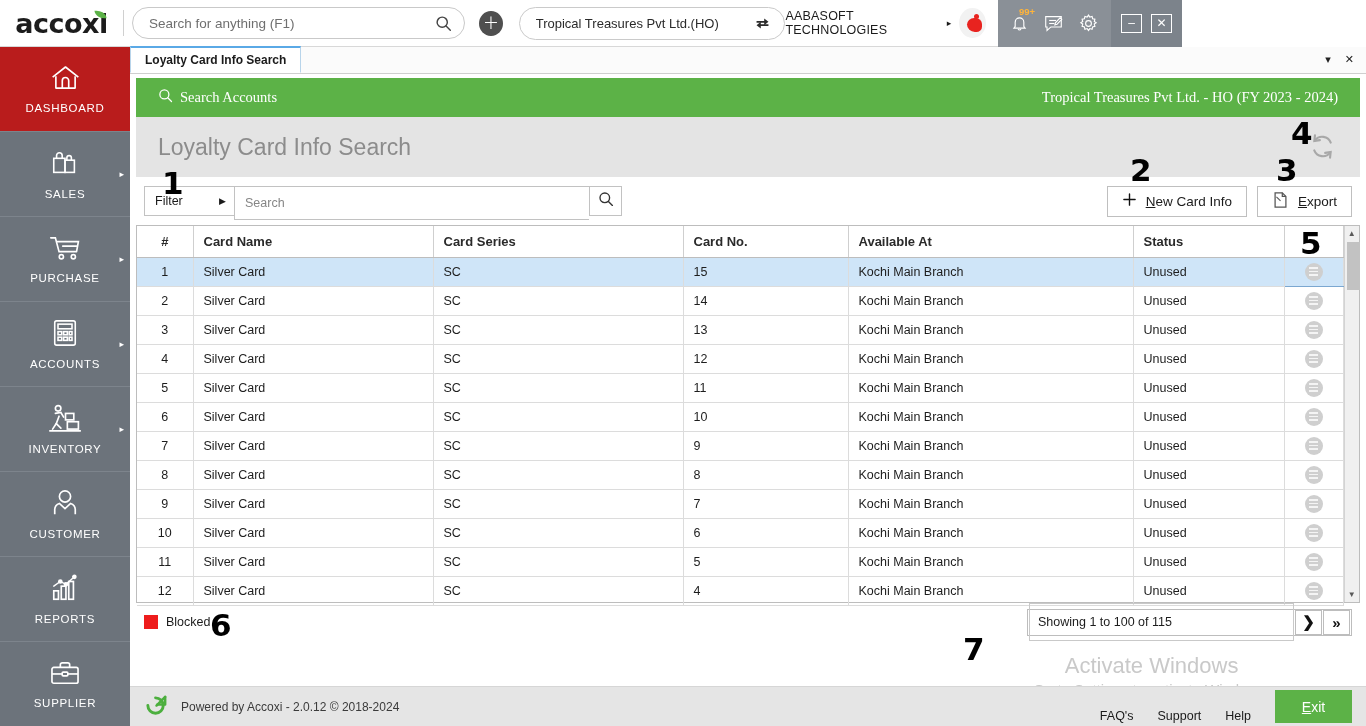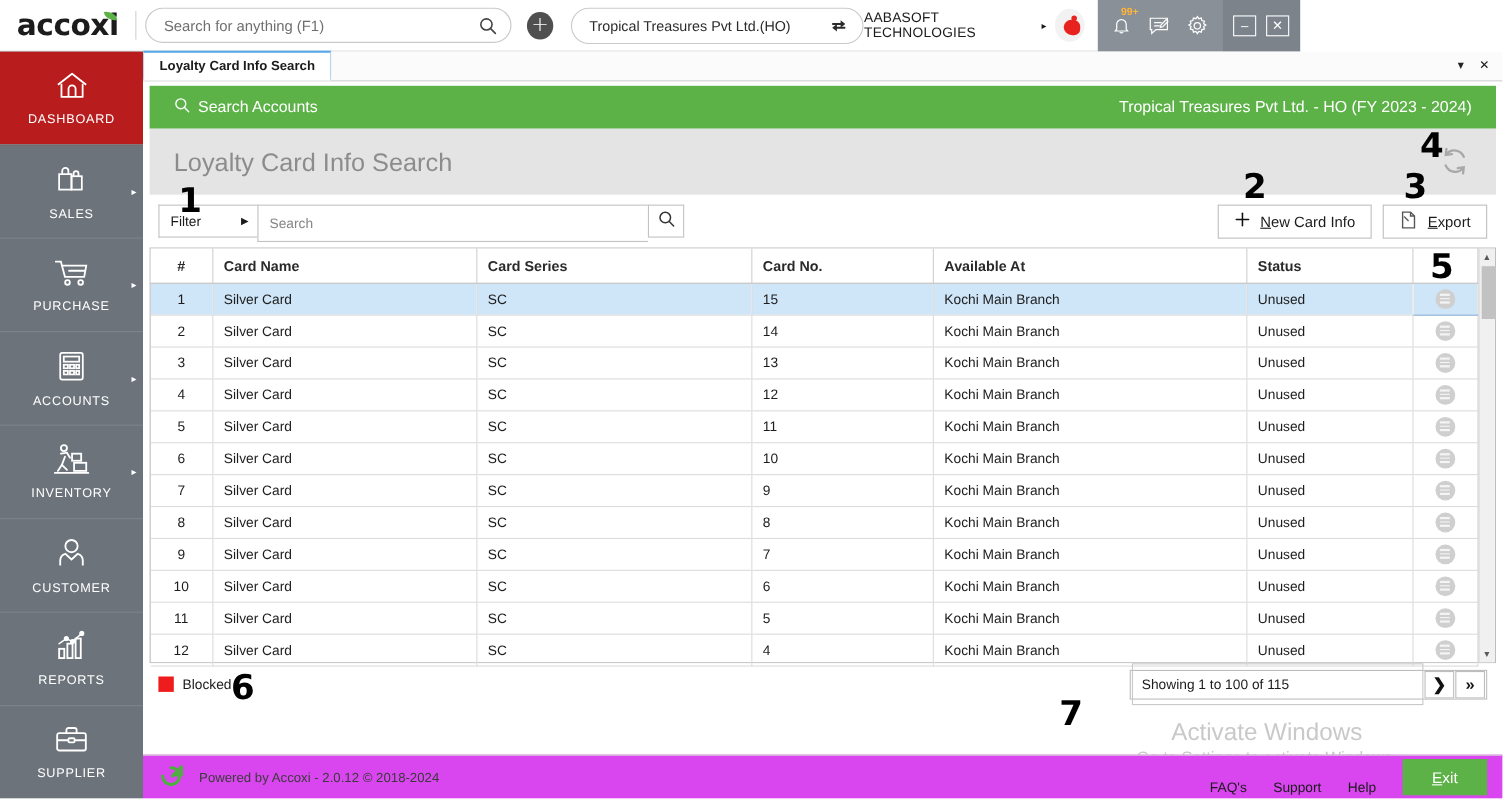--- a/index.html
+++ b/index.html
@@ -123,20 +123,21 @@
   .tab-ctrls {
     margin-left: auto; display: flex; align-items: center; gap: 14px;
     padding-right: 12px; height: 27px;
   }
   .tab-ctrl { font-size: 11px; color: #222; cursor: pointer; }
 
   .greenbar {
     height: 39px; background: #5cb247; display: flex; align-items: center;
     padding: 0 22px; color: #fff; justify-content: space-between;
     margin: 4px 6px 0 6px;
+    font-family: Liberation Serif, serif;
   }
   .greenbar .left { display: flex; align-items: center; gap: 7px; font-size: 14.5px; }
   .greenbar .right { font-size: 14.5px; }
 
   .pagehead {
     background: #e4e4e4; height: 60px; margin: 0 6px; display: flex;
     align-items: center; padding: 0 22px; justify-content: space-between;
     position: relative;
   }
   .pagetitle { font-size: 23px; color: #8c8c8c; font-weight: normal; }
@@ -222,21 +223,21 @@
     padding: 18px 8px;
   }
   .pager-btn {
     width: 27px; height: 25px; border: 1px solid #bdbdbd; margin-right: 1px;
     display: flex; align-items: center; justify-content: center; background: #fff;
     font-size: 15px; font-weight: bold; color: #111; cursor: pointer;
   }
 
   .footer {
     position: absolute; left: 0; bottom: 0; width: 1236px; height: 40px;
-    background: #d946ef; display: flex; align-items: center; padding: 0 14px;
+    background: #e5e5e5; display: flex; align-items: center; padding: 0 14px;
     justify-content: space-between; border-top: 1px solid #d6d6d6;
   }
   .foot-left { display: flex; align-items: center; gap: 12px; }
   .foot-logo {
     width: 25px; height: 25px; display: flex; align-items: center; justify-content: center;
   }
   .foot-text { font-size: 12px; color: #3b3b3b; }
   .foot-right { display: flex; align-items: flex-end; gap: 24px; }
   .foot-link { font-size: 12.5px; color: #1b1b1b; cursor: pointer; }
   .exit-btn {

